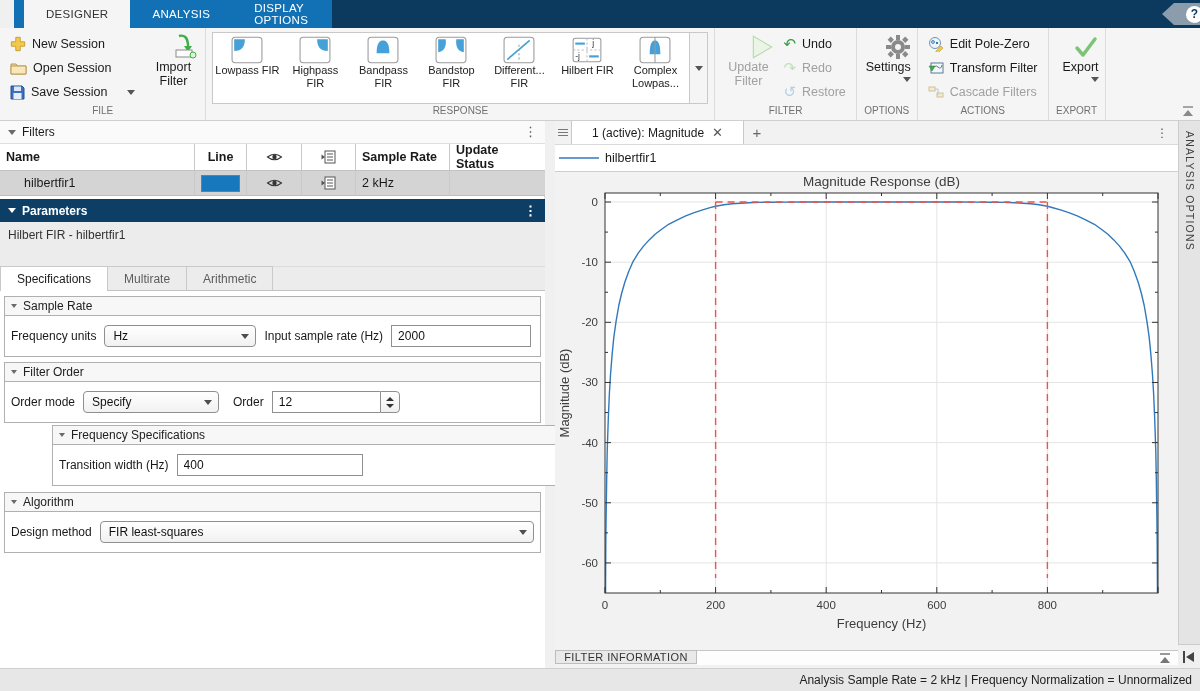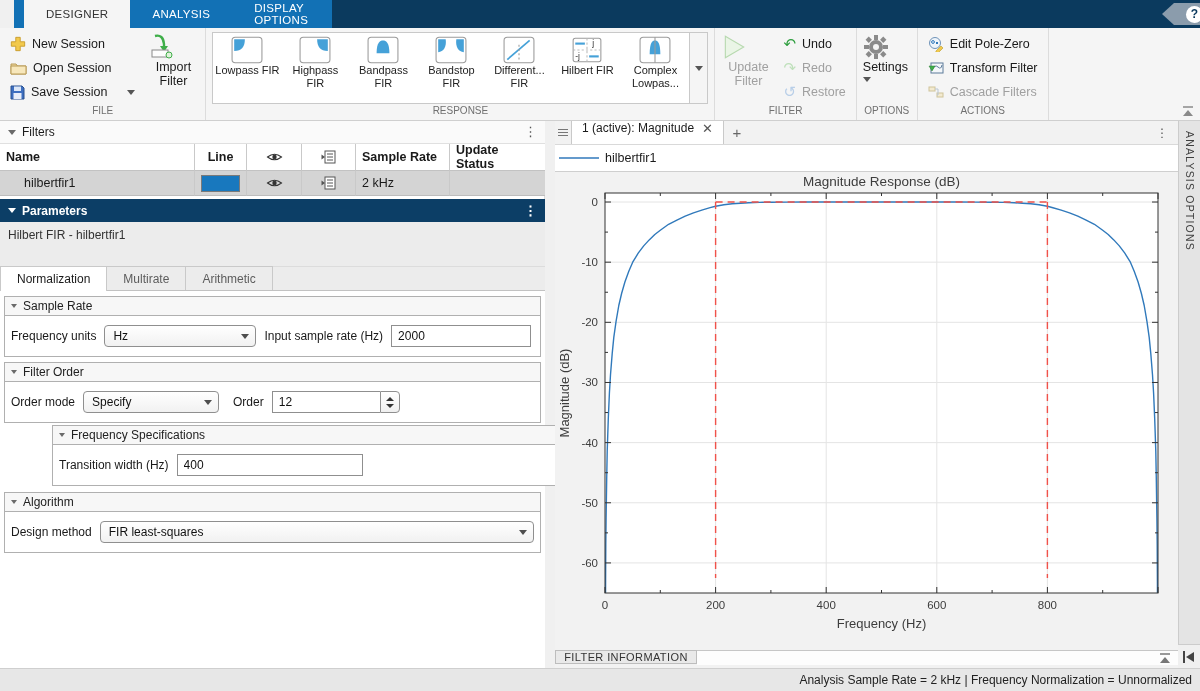--- a/index.html
+++ b/index.html
@@ -16,21 +16,21 @@
   .help-circle { width:17px; height:17px; border-radius:50%; background:#fff; color:#0b3a5e; font-weight:bold; font-size:12px; display:flex; align-items:center; justify-content:center; }
 
   
   .toolbar { position:absolute; left:0; top:28px; width:1200px; height:93px; background:#f5f5f5; border-bottom:1px solid #cfcfcf; display:flex; }
   .ts-section { position:relative; border-right:1px solid #dcdcdc; display:flex; flex-direction:column; }
   .ts-content { flex:1; display:flex; align-items:flex-start; padding:4px 6px 0 6px; }
   .ts-label { height:16px; text-align:center; font-size:10px; color:#707070; line-height:14px; }
   .small-rows { display:flex; flex-direction:column; justify-content:flex-start; }
   .small-btn { display:flex; align-items:center; gap:6px; height:24px; padding:0 4px; font-size:12.5px; color:#1a1a1a; white-space:nowrap; }
   .small-btn.disabled { color:#a0a0a0; }
-  .big-btn { display:flex; flex-direction:column; align-items:flex-start; width:58px; padding-top:2px; font-size:12.5px; color:#1a1a1a; }
+  .big-btn { display:flex; flex-direction:column; align-items:flex-end; width:58px; padding-top:2px; font-size:12.5px; color:#1a1a1a; }
   .big-btn .bb-label { text-align:center; line-height:14px; }
   .big-btn.disabled { color:#a0a0a0; }
   .arrow-down { width:0; height:0; border-left:4px solid transparent; border-right:4px solid transparent; border-top:5px solid #555; display:inline-block; }
   .gallery { display:flex; background:#fff; border:1px solid #c9c9c9; height:72px; }
   .gal-item { width:68px; display:flex; flex-direction:column; align-items:center; padding-top:3px; }
   .gal-item .gi-label { font-size:11px; line-height:13px; text-align:center; color:#222; width:66px; }
   .gal-arrow { width:18px; height:72px; display:flex; align-items:center; justify-content:center; border:1px solid #c9c9c9; border-left:none; background:#f5f5f5; }
   .collapse-icon { position:absolute; right:5px; top:76px; }
 
   
@@ -70,21 +70,21 @@
   .spin .txt { border-right:none; }
   .spin-btns { width:20px; height:22px; border:1px solid #8f8f8f; border-radius:0 4px 4px 0; background:linear-gradient(#fff,#efefef); display:flex; flex-direction:column; align-items:center; justify-content:center; gap:3px; }
   .tri-up-s { width:0; height:0; border-left:4px solid transparent; border-right:4px solid transparent; border-bottom:4px solid #333; }
   .tri-dn-s { width:0; height:0; border-left:4px solid transparent; border-right:4px solid transparent; border-top:4px solid #333; }
 
   
   .right-panel { position:absolute; left:555px; top:121px; width:623px; height:547px; background:#f2f2f2; }
   .fig-tabbar { position:relative; height:24px; background:#f2f2f2; border-bottom:1px solid #d9d9d9; display:flex; align-items:stretch; }
   .docbar-icon { width:16px; display:flex; flex-direction:column; justify-content:center; gap:2px; padding:0 3px; }
   .docbar-icon i { display:block; height:1px; background:#777; }
-  .fig-tab { display:flex; align-items:flex-start; gap:8px; padding:0 10px; background:#fff; border:1px solid #c9c9c9; border-top:none; border-bottom:none; font-size:12px; color:#1a1a1a; }
+  .fig-tab { display:flex; align-items:center; gap:8px; padding:0 20px; background:#fff; border:1px solid #c9c9c9; border-top:none; border-bottom:none; font-size:12px; color:#1a1a1a; }
   .fig-tab .close-x { color:#555; font-size:13px; }
   .fig-plus { width:26px; display:flex; align-items:center; justify-content:center; color:#666; font-size:15px; }
   .fig-kebab { margin-left:auto; display:flex; align-items:center; padding-right:10px; color:#555; }
   .legend-row { height:27px; background:#fff; border-bottom:1px solid #cfcfcf; display:flex; align-items:center; gap:6px; padding-left:4px; font-size:12.5px; color:#1a1a1a; }
   .fig-area { height:473px; background:#f2f2f2; }
   .fi-bar { height:24px; display:flex; align-items:center; }
   .fi-tab { width:142px; background:#e9e9e9; border:1px solid #bdbdbd; display:flex; align-items:center; justify-content:center; font-size:11px; color:#333; letter-spacing:.4px; }
   .fi-strip { flex:1; background:#fdfdfd; border-top:1px solid #c6c6c6; display:flex; align-items:center; justify-content:flex-end; padding-right:6px; }
 
   .analysis-strip { position:absolute; left:1178px; top:121px; width:22px; height:524px; background:#e4e4e4; border-left:1px solid #cccccc; border-bottom:1px solid #cccccc; padding-top:10px; display:flex; justify-content:center; }
@@ -294,20 +294,32 @@
                 <rect x="9" y="9" width="6" height="4" fill="#f3ead0" stroke="#cfc49a"></rect>
                 <path d="M7,5 h3 v6 h-1" fill="none" stroke="#b9c6d4"></path>
               </svg>
             <span>Cascade Filters</span>
           </div>
         </div>
       </div>
       <div class="ts-label">ACTIONS</div>
     </div>
 
+    <div class="ts-section">
+      <div class="ts-content" style="justify-content:center; width:56px;">
+        <div class="big-btn">
+          <svg width="26" height="26" viewBox="0 0 26 26">
+              <polyline points="4,14 10,21 22,5" fill="none" stroke="#7cc576" stroke-width="3.5" stroke-linecap="round" stroke-linejoin="round"></polyline>
+            </svg>
+          <span class="bb-label">Export</span>
+          <span class="arrow-down" style="margin-top:3px;"></span>
+        </div>
+      </div>
+      <div class="ts-label">EXPORT</div>
+    </div>
 
     <div class="ts-section" style="flex:1; border-right:none;">
       <div class="collapse-icon">
         <svg width="14" height="14" viewBox="0 0 14 14">
             <line x1="2" y1="3" x2="12" y2="3" stroke="#8a8a8a" stroke-width="1.5"></line>
             <polygon points="2,12 12,12 7,6" fill="#8a8a8a"></polygon>
           </svg>
       </div>
     </div>
   </div>
@@ -368,21 +380,21 @@
     </div>
 
     <div class="params-hdr">
       <span class="tri"></span>
       <span>Parameters</span>
       <span class="kebab">⋮</span>
     </div>
     <div class="params-sub"><span>Hilbert FIR - hilbertfir1</span></div>
 
     <div class="spec-tabs">
-      <div class="spec-tab active">Normalization</div>
+      <div class="spec-tab active">Specifications</div>
       <div class="spec-tab">Multirate</div>
       <div class="spec-tab">Arithmetic</div>
     </div>
 
     <div class="spec-content">
 
       <div class="group-box" style="top:5px;">
         <div class="gb-hdr">
           <span class="tri"></span>
           <span>Sample Rate</span>

